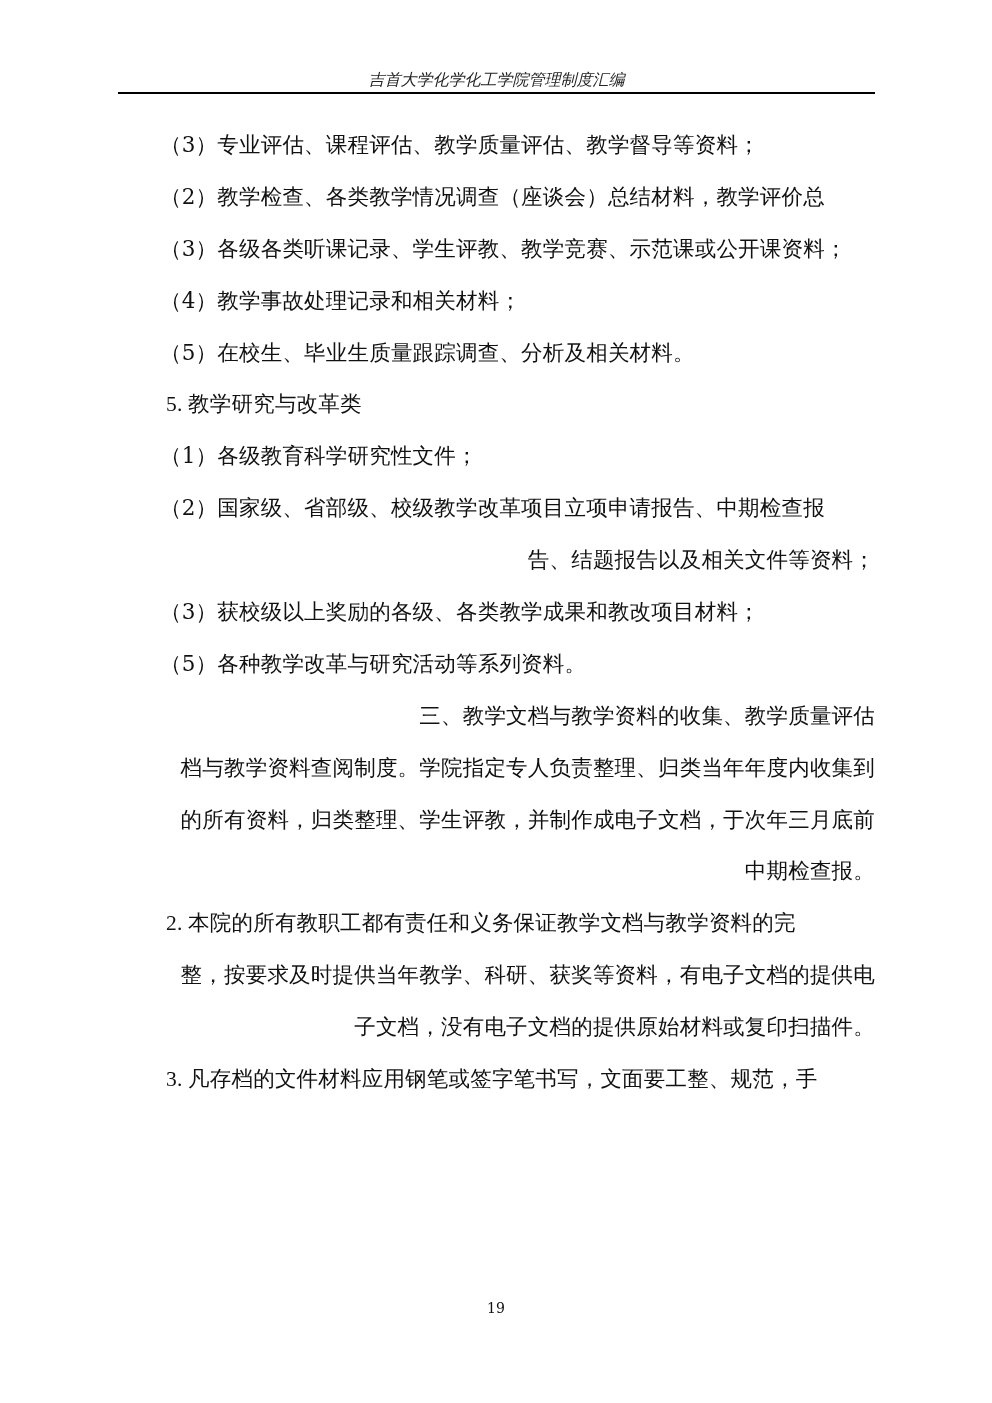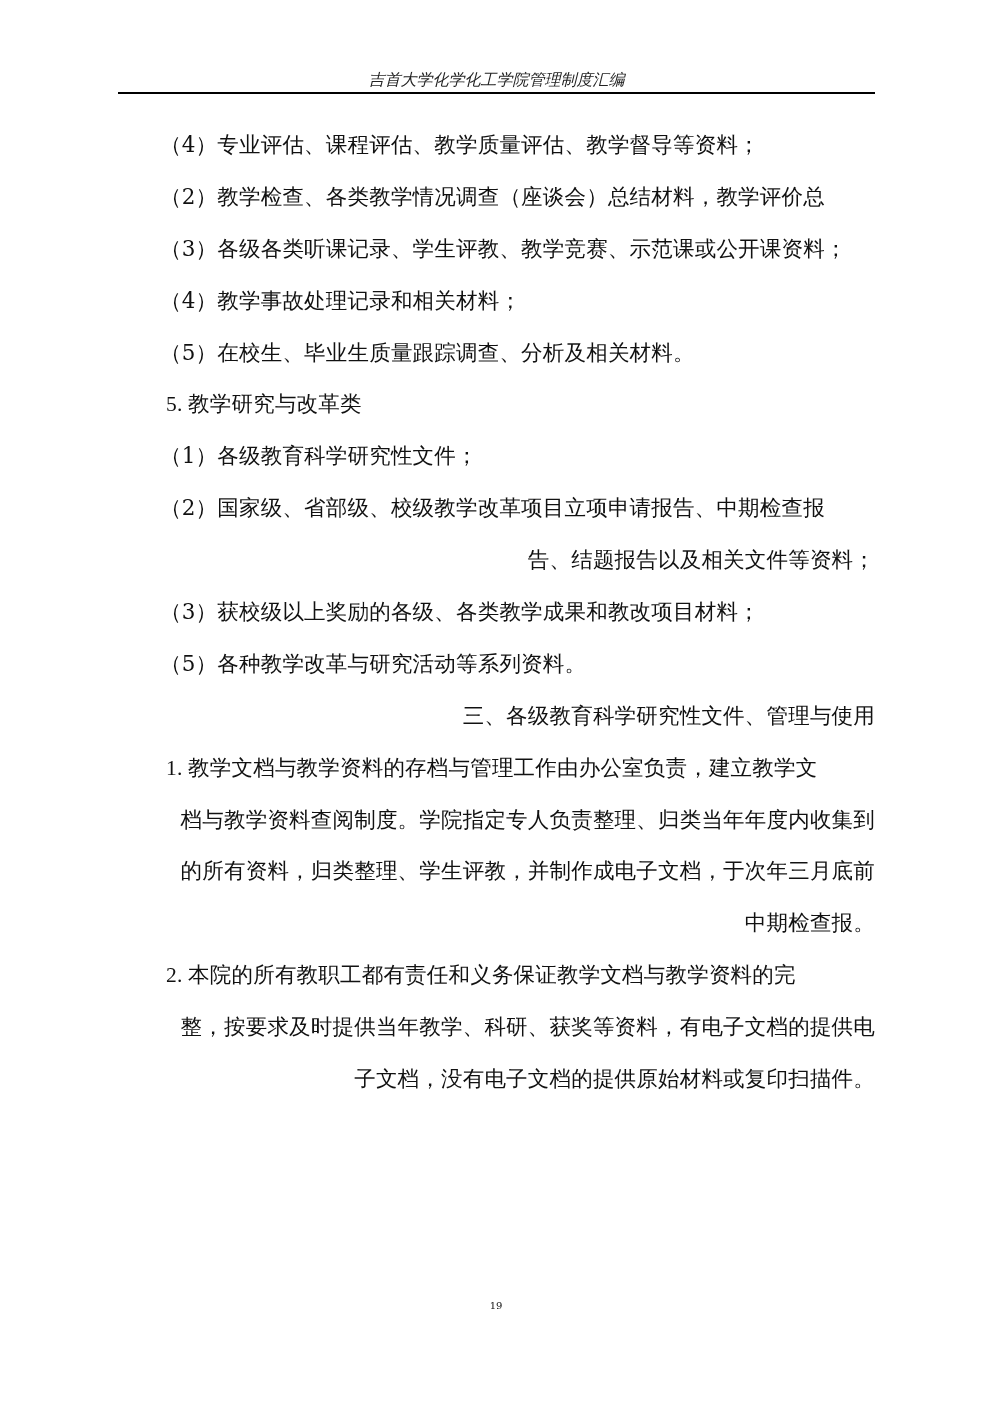--- a/index.html
+++ b/index.html
@@ -49,45 +49,45 @@
     }
     .ind2 { padding-left: 42px; }
     .ind1 { padding-left: 48px; font-family: Liberation Serif, serif; }
     .ind0 { padding-left: 0; text-align: right; }
     .page-number {
       position: absolute;
       left: 0;
       width: 992px;
       top: 1300px;
       text-align: center;
-      font-size: 10px;
+      font-size: 14px;
       color: #111;
     }
   </style>
 </head>
 <body>
 
 <div class="header">吉首大学化学化工学院管理制度汇编</div>
 <div class="header-rule"></div>
 
 <div class="content">
-  <div class="line ind2">（4）专业评估、课程评估、教学质量评估、教学督导等资料；</div>
+  <div class="line ind2">（3）专业评估、课程评估、教学质量评估、教学督导等资料；</div>
   <div class="line ind2">（2）教学检查、各类教学情况调查（座谈会）总结材料，教学评价总</div>
   <div class="line ind2">（3）各级各类听课记录、学生评教、教学竞赛、示范课或公开课资料；</div>
   <div class="line ind2">（4）教学事故处理记录和相关材料；</div>
   <div class="line ind2">（5）在校生、毕业生质量跟踪调查、分析及相关材料。</div>
   <div class="line ind1">5. 教学研究与改革类</div>
   <div class="line ind2">（1）各级教育科学研究性文件；</div>
   <div class="line ind2">（2）国家级、省部级、校级教学改革项目立项申请报告、中期检查报</div>
   <div class="line ind0">告、结题报告以及相关文件等资料；</div>
   <div class="line ind2">（3）获校级以上奖励的各级、各类教学成果和教改项目材料；</div>
   <div class="line ind2">（5）各种教学改革与研究活动等系列资料。</div>
-  <div class="line ind0">三、各级教育科学研究性文件、管理与使用</div>
-  <div class="line ind1">1. 教学文档与教学资料的存档与管理工作由办公室负责，建立教学文</div>
+  <div class="line ind0">三、教学文档与教学资料的收集、教学质量评估</div>
   <div class="line ind0">档与教学资料查阅制度。学院指定专人负责整理、归类当年年度内收集到</div>
   <div class="line ind0">的所有资料，归类整理、学生评教，并制作成电子文档，于次年三月底前</div>
   <div class="line ind0">中期检查报。</div>
   <div class="line ind1">2. 本院的所有教职工都有责任和义务保证教学文档与教学资料的完</div>
   <div class="line ind0">整，按要求及时提供当年教学、科研、获奖等资料，有电子文档的提供电</div>
   <div class="line ind0">子文档，没有电子文档的提供原始材料或复印扫描件。</div>
+  <div class="line ind1">3. 凡存档的文件材料应用钢笔或签字笔书写，文面要工整、规范，手</div>
 </div>
 
 <div class="page-number">19</div>
 
 </body></html>

